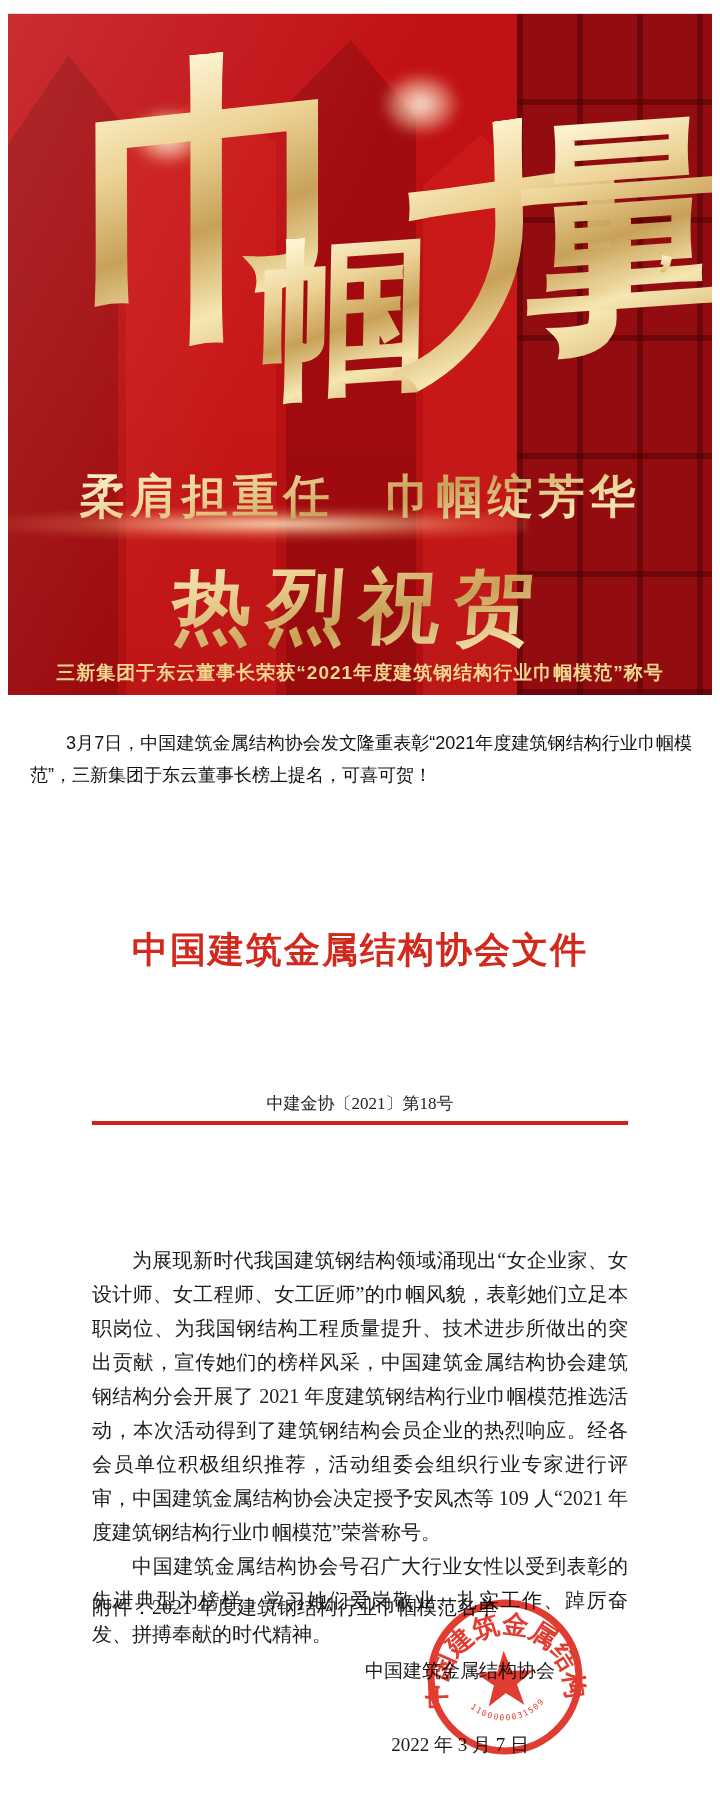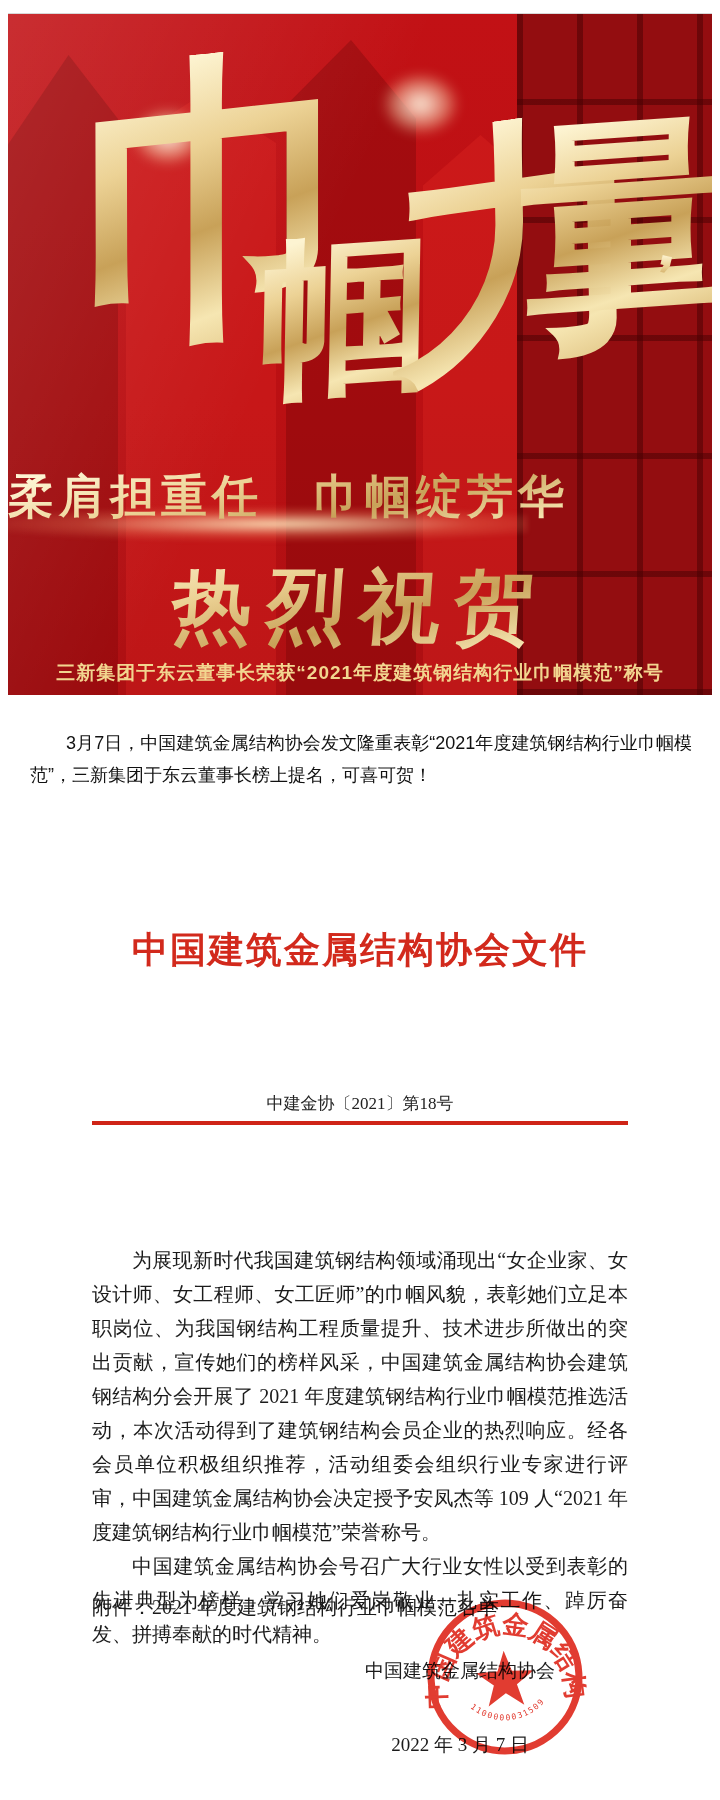--- a/index.html
+++ b/index.html
@@ -31,21 +31,21 @@
     background:linear-gradient(165deg,#fdf4d2 8%,#ecd295 32%,#c8a158 55%,#f6e6b2 78%,#d9b874 100%);
     -webkit-background-clip:text; background-clip:text; color:transparent;
   }
   .callig { position:absolute; font-family:"Liberation Serif","DejaVu Serif",serif; font-weight:bold;
             transform-origin:center; text-shadow:none; line-height:1; }
   .c1 { left:70px;  top:38px;  font-size:300px; transform:rotate(-6deg) skewX(-6deg); }
   .c2 { left:252px; top:218px; font-size:170px; transform:rotate(-4deg) skewX(-5deg); }
   .c3 { left:382px; top:105px; font-size:262px; transform:rotate(-8deg) skewX(-7deg); }
   .c4 { left:512px; top:100px; font-size:212px; transform:rotate(-4deg) skewX(-4deg); }
   .c5 { left:648px; top:238px; font-size:46px;  transform:rotate(14deg); }
-  .banner-slogan { position:absolute; left:0; top:452px; width:100%; text-align:left;
+  .banner-slogan { position:absolute; left:0; top:452px; width:100%; text-align:center;
       font-family:"Liberation Serif","DejaVu Serif",serif; font-weight:bold;
       font-size:46px; letter-spacing:5px; }
   .banner-congrats { position:absolute; left:0; top:540px; width:100%; text-align:center;
       font-family:"Liberation Serif","DejaVu Serif",serif; font-weight:bold;
       font-size:80px; letter-spacing:14px; transform:skewX(-4deg); }
   .banner-subtitle { position:absolute; left:0; top:646px; width:100%; text-align:center;
       font-size:19px; font-weight:bold; color:#f2d astronomical; color:#f2d58f; letter-spacing:1px; }
 
   
   .intro { position:absolute; left:30px; top:727px; width:662px;

